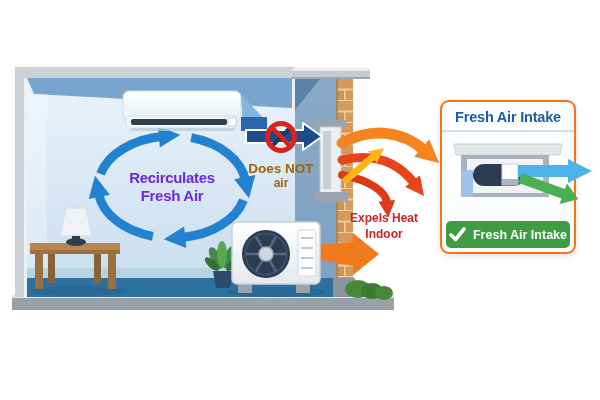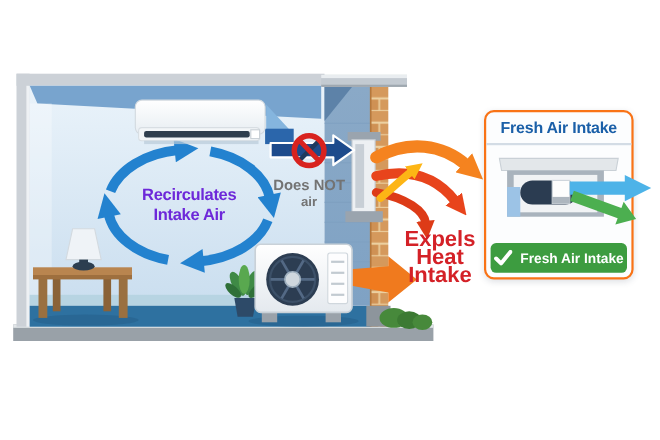--- a/index.html
+++ b/index.html
@@ -3,24 +3,24 @@
 <meta charset="utf-8">
 <style>
   html,body{margin:0;padding:0;background:#ffffff;}
   .canvas{
     position:relative;width:600px;height:400px;background:#ffffff;overflow:hidden;
     font-family:"Liberation Sans", sans-serif;
   }
   .canvas svg.scene{position:absolute;left:0;top:0;}
   .label{position:absolute;text-align:center;font-weight:bold;}
   .label-recirc{left:97px;top:169px;width:150px;color:#6d28d9;font-size:15px;line-height:18px;letter-spacing:-0.3px;}
-  .label-doesnot{left:240px;top:161px;width:82px;color:#737373;line-height:15px;}
+  .label-doesnot{left:240px;top:161px;width:82px;color:#a16207;line-height:15px;}
   .label-doesnot .l1{font-size:13.5px;display:block;}
   .label-doesnot .l2,.label-doesnot .l3{font-size:12px;display:block;}
-  .label-expels{left:356px;top:210px;width:88px;color:#d42127;font-size:20px;line-height:16px;}
+  .label-expels{left:340px;top:210px;width:88px;color:#d42127;font-size:12px;line-height:16px;}
   .label-expels span{display:block;}
   .card{
     position:absolute;left:440px;top:100px;width:132px;height:150px;
     background:#fcfdfe;border:2px solid #f97316;border-radius:9px;
     box-shadow:0 2px 6px rgba(80,90,110,.18);
   }
   .card-title{color:#1a5fa8;font-weight:bold;font-size:14.5px;text-align:center;padding-top:7px;letter-spacing:-0.2px;}
   .card-divider{position:absolute;left:0;right:0;top:28px;border-bottom:2px solid #d3dce5;}
   .card-art{position:absolute;left:0;top:38px;overflow:visible;}
   .badge{
@@ -206,31 +206,31 @@
     <g>
       <line x1="272" y1="128" x2="290" y2="146" stroke="#1d3a5f" stroke-width="4" stroke-linecap="round"></line>
       <line x1="290" y1="128" x2="272" y2="146" stroke="#1d3a5f" stroke-width="4" stroke-linecap="round"></line>
       <circle cx="281" cy="137" r="13.5" fill="none" stroke="#d8231f" stroke-width="5"></circle>
       <line x1="272" y1="127.5" x2="290.5" y2="146.5" stroke="#d8231f" stroke-width="4.5" stroke-linecap="round"></line>
     </g>
   </svg>
 
   <div class="label label-recirc">
     <span>Recirculates</span><br>
-    <span>Intake Air</span>
+    <span>Fresh Air</span>
   </div>
 
   <div class="label label-doesnot">
     <span class="l1">Does NOT</span>
     <span class="l3">air</span>
   </div>
 
   <div class="label label-expels">
     <span>Expels Heat</span>
-    <span>Intake</span>
+    <span>Indoor</span>
   </div>
 
   <div class="card">
     <div class="card-title">Fresh Air Intake</div>
     <div class="card-divider"></div>
 
     <svg class="card-art" width="160" height="80" viewBox="0 0 160 80">
       <g>
         <polygon points="12,4 120,4 118,15 14,15" fill="#e3e7ea" stroke="#c9d0d6" stroke-width="1"></polygon>
         <rect x="19" y="15" width="88" height="42" fill="#a9b3bd"></rect>

